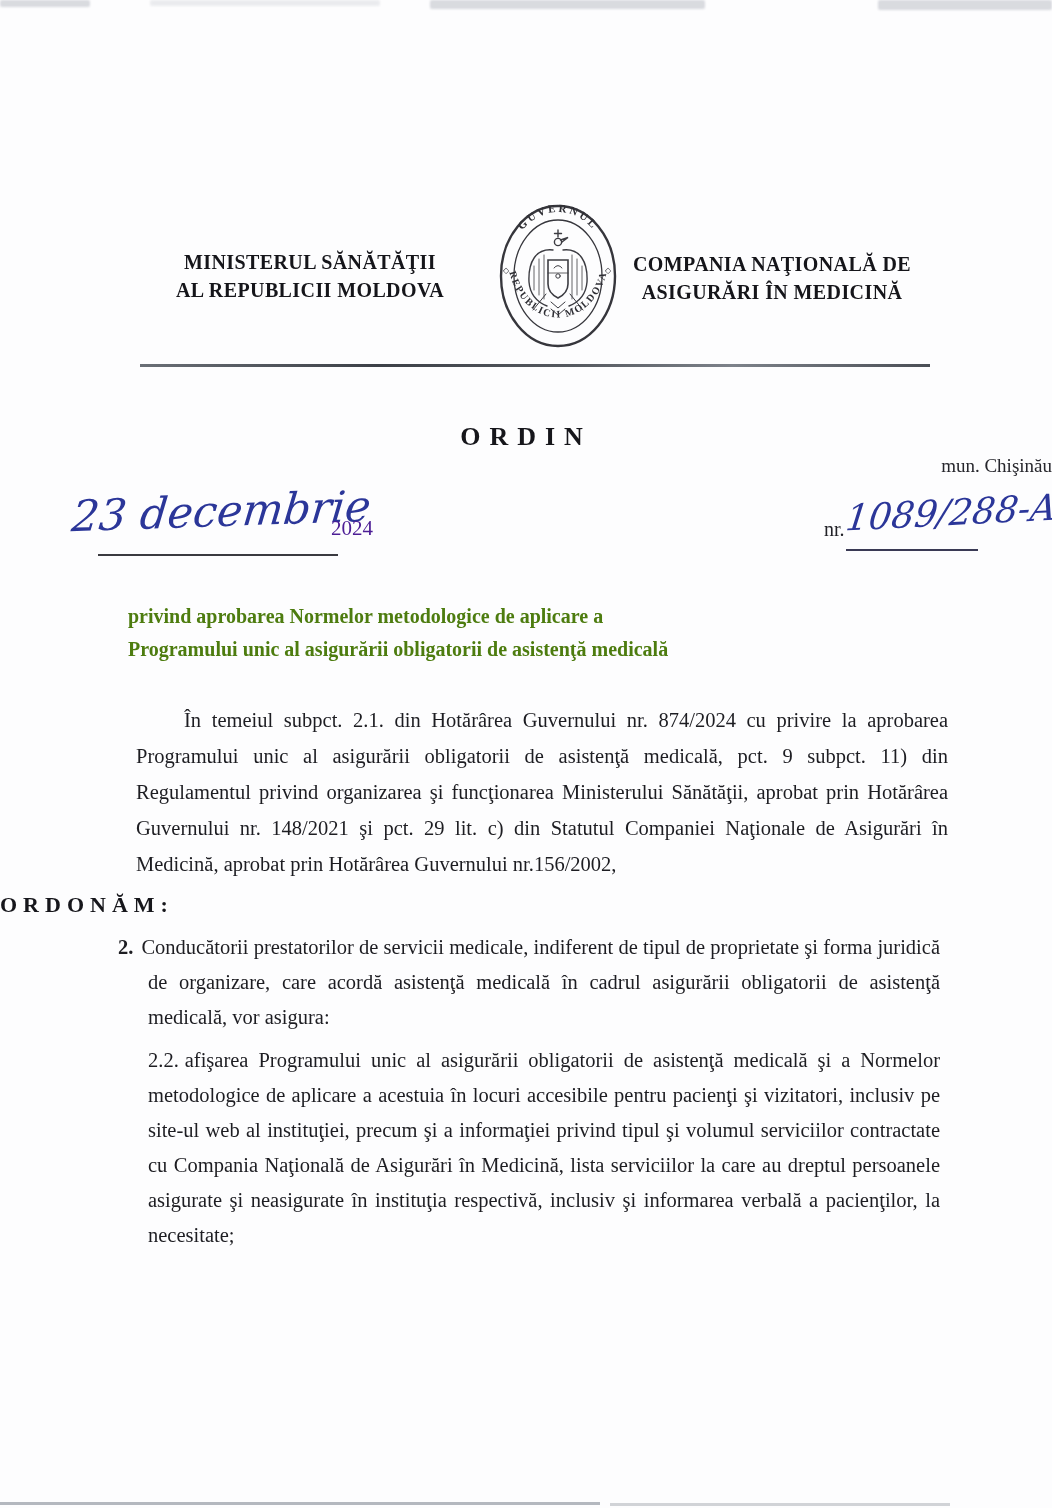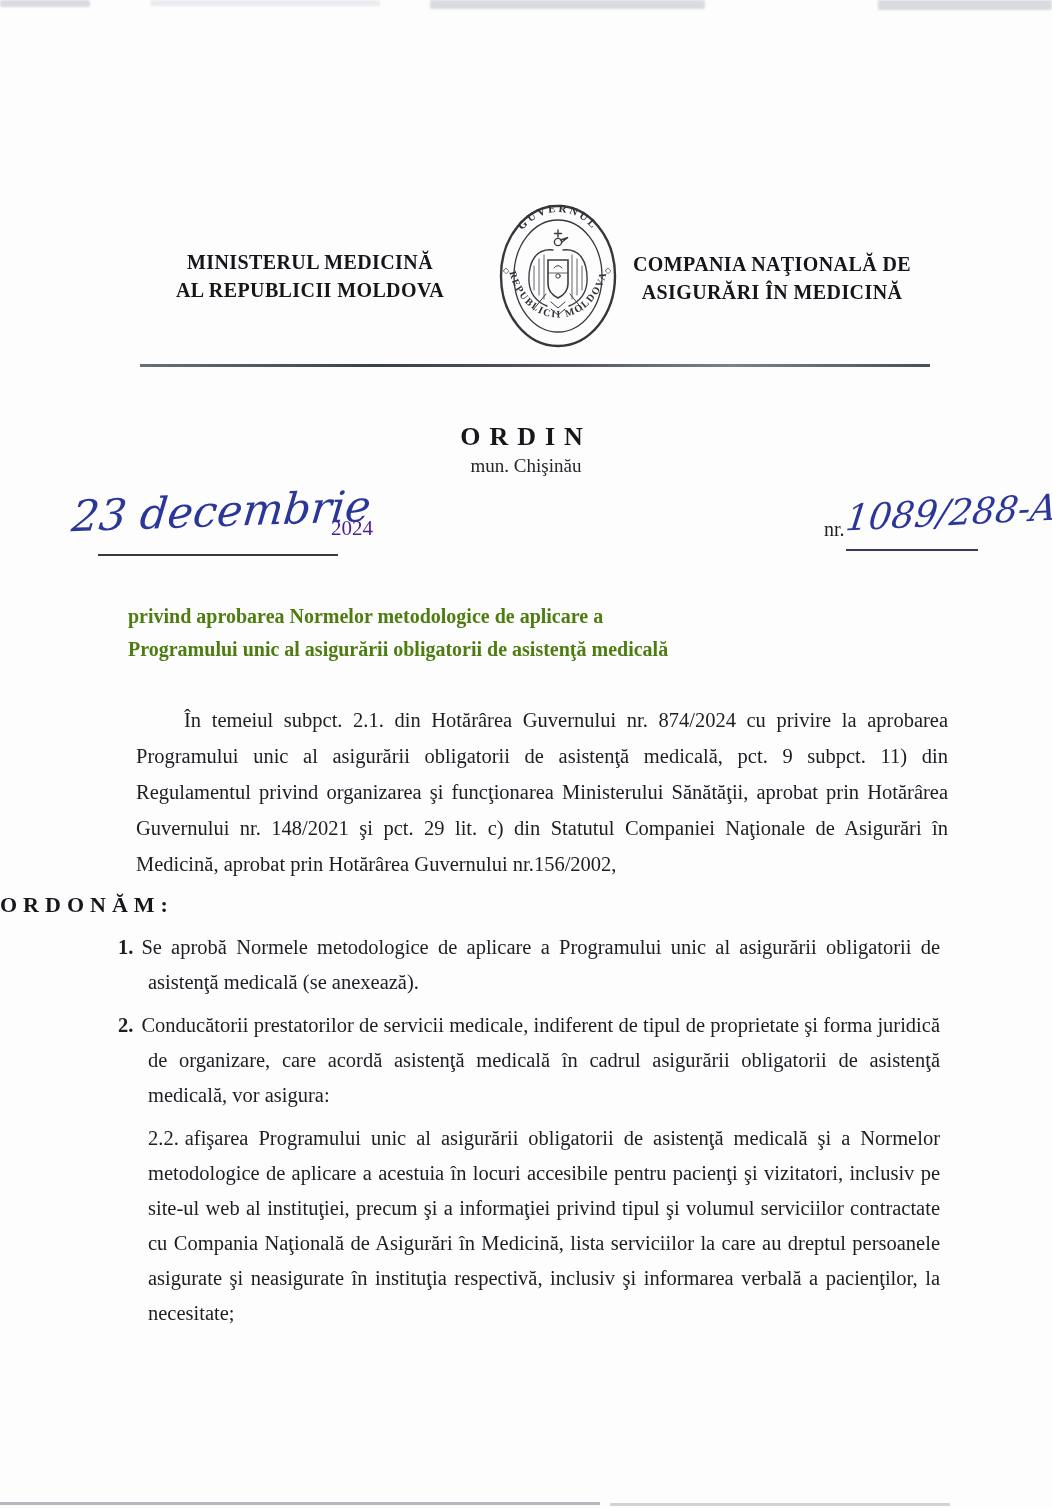--- a/index.html
+++ b/index.html
@@ -18,21 +18,21 @@
   
   .org{position:absolute;font-weight:bold;text-align:center;font-size:20px;line-height:28px;letter-spacing:.4px;color:#15151a;}
   .org-left{left:160px;top:248px;width:300px;}
   .org-right{left:622px;top:250px;width:300px;}
   .seal{position:absolute;left:492px;top:200px;width:132px;height:152px;}
   .divider{position:absolute;left:140px;top:364px;width:790px;height:3px;
     background:linear-gradient(90deg,#6a6f76 0%,#3c4047 30%,#55595f 55%,#7d828a 75%,#4a4e55 100%);}
   
   .order-title{position:absolute;left:0;top:422px;width:100%;text-align:center;
     font-weight:bold;font-size:26px;letter-spacing:9px;color:#16161b;}
-  .order-place{position:absolute;left:0;top:455px;width:100%;text-align:center;font-size:19px;color:#26262c;}
+  .order-place{position:absolute;left:0;top:455px;width:100%;text-align:right;font-size:19px;color:#26262c;}
   
   .hw{font-family:"DejaVu Serif", serif;font-style:italic;white-space:nowrap;}
   .hw-date{position:absolute;left:72px;top:486px;font-size:43px;transform:rotate(-2deg) skewX(-8deg);}
   .hw-nr{position:absolute;left:846px;top:492px;font-size:36px;transform:rotate(-3deg) skewX(-10deg);}
   .date-underline{position:absolute;left:98px;top:554px;width:240px;height:2px;background:#3a3a40;}
   .nr-underline{position:absolute;left:846px;top:549px;width:132px;height:2px;background:#3a3a55;}
   .year{position:absolute;left:331px;top:516px;font-size:21px;color:#4c1d95;}
   .nr-label{position:absolute;left:824px;top:518px;font-size:20px;color:#222228;}
   
   .subject{position:absolute;left:128px;top:600px;width:600px;font-weight:bold;font-size:20px;line-height:33px;color:#4d7c0f;}
@@ -54,21 +54,21 @@
 
   <div class="artifact smudge" style="left:0;top:0;width:90px;height:7px;"></div>
   <div class="artifact smudge" style="left:430px;top:0;width:275px;height:9px;"></div>
   <div class="artifact smudge" style="left:878px;top:0;width:174px;height:10px;"></div>
   <div class="artifact smudge" style="left:150px;top:0;width:230px;height:6px;opacity:.5;"></div>
   <div class="artifact edge-line" style="left:0;top:1502px;width:600px;"></div>
   <div class="artifact edge-line" style="left:610px;top:1503px;width:340px;opacity:.6;"></div>
 
   <header>
     <div class="org org-left">
-      <div>MINISTERUL MEDICINĂ</div>
+      <div>MINISTERUL SĂNĂTĂŢII</div>
       <div>AL REPUBLICII MOLDOVA</div>
     </div>
 
     <div class="seal">
       <svg width="132" height="152" viewBox="0 0 132 152">
         <g stroke="#36363c" fill="none">
           <ellipse cx="66" cy="76" rx="57" ry="70" stroke-width="2.4"></ellipse>
           <ellipse cx="66" cy="76" rx="44" ry="56" stroke-width="1.3"></ellipse>
         </g>
         <defs>
@@ -124,23 +124,20 @@
     <div>privind aprobarea Normelor metodologice de aplicare a</div>
     <div>Programului unic al asigurării obligatorii de asistenţă medicală</div>
   </div>
 
   <p class="preamble">În temeiul subpct. 2.1. din Hotărârea Guvernului nr. 874/2024 cu privire la aprobarea Programului unic al asigurării obligatorii de asistenţă medicală, pct. 9 subpct. 11) din Regulamentul privind organizarea şi funcţionarea Ministerului Sănătăţii, aprobat prin Hotărârea Guvernului nr. 148/2021 şi pct. 29 lit. c) din Statutul Companiei Naţionale de Asigurări în Medicină, aprobat prin Hotărârea Guvernului nr.156/2002,</p>
 
   <div class="ordonam">ORDONĂM:</div>
 
   <div class="items">
     <p class="item">
-      <span class="num">1.</span><span>Se aprobă Normele metodologice de aplicare a Programului unic al asigurării obligatorii de asistenţă medicală (se anexează).</span>
-    </p>
-    <p class="item">
       <span class="num">2.</span><span>Conducătorii prestatorilor de servicii medicale, indiferent de tipul de proprietate şi forma juridică de organizare, care acordă asistenţă medicală în cadrul asigurării obligatorii de asistenţă medicală, vor asigura:</span>
     </p>
     <p class="subitem">
       <span class="subnum">2.2.</span><span>afişarea Programului unic al asigurării obligatorii de asistenţă medicală şi a Normelor metodologice de aplicare a acestuia în locuri accesibile pentru pacienţi şi vizitatori, inclusiv pe site-ul web al instituţiei, precum şi a informaţiei privind tipul şi volumul serviciilor contractate cu Compania Naţională de Asigurări în Medicină, lista serviciilor la care au dreptul persoanele asigurate şi neasigurate în instituţia respectivă, inclusiv şi informarea verbală a pacienţilor, la necesitate;</span>
     </p>
   </div>
 
 </div>
 
 </body></html>

